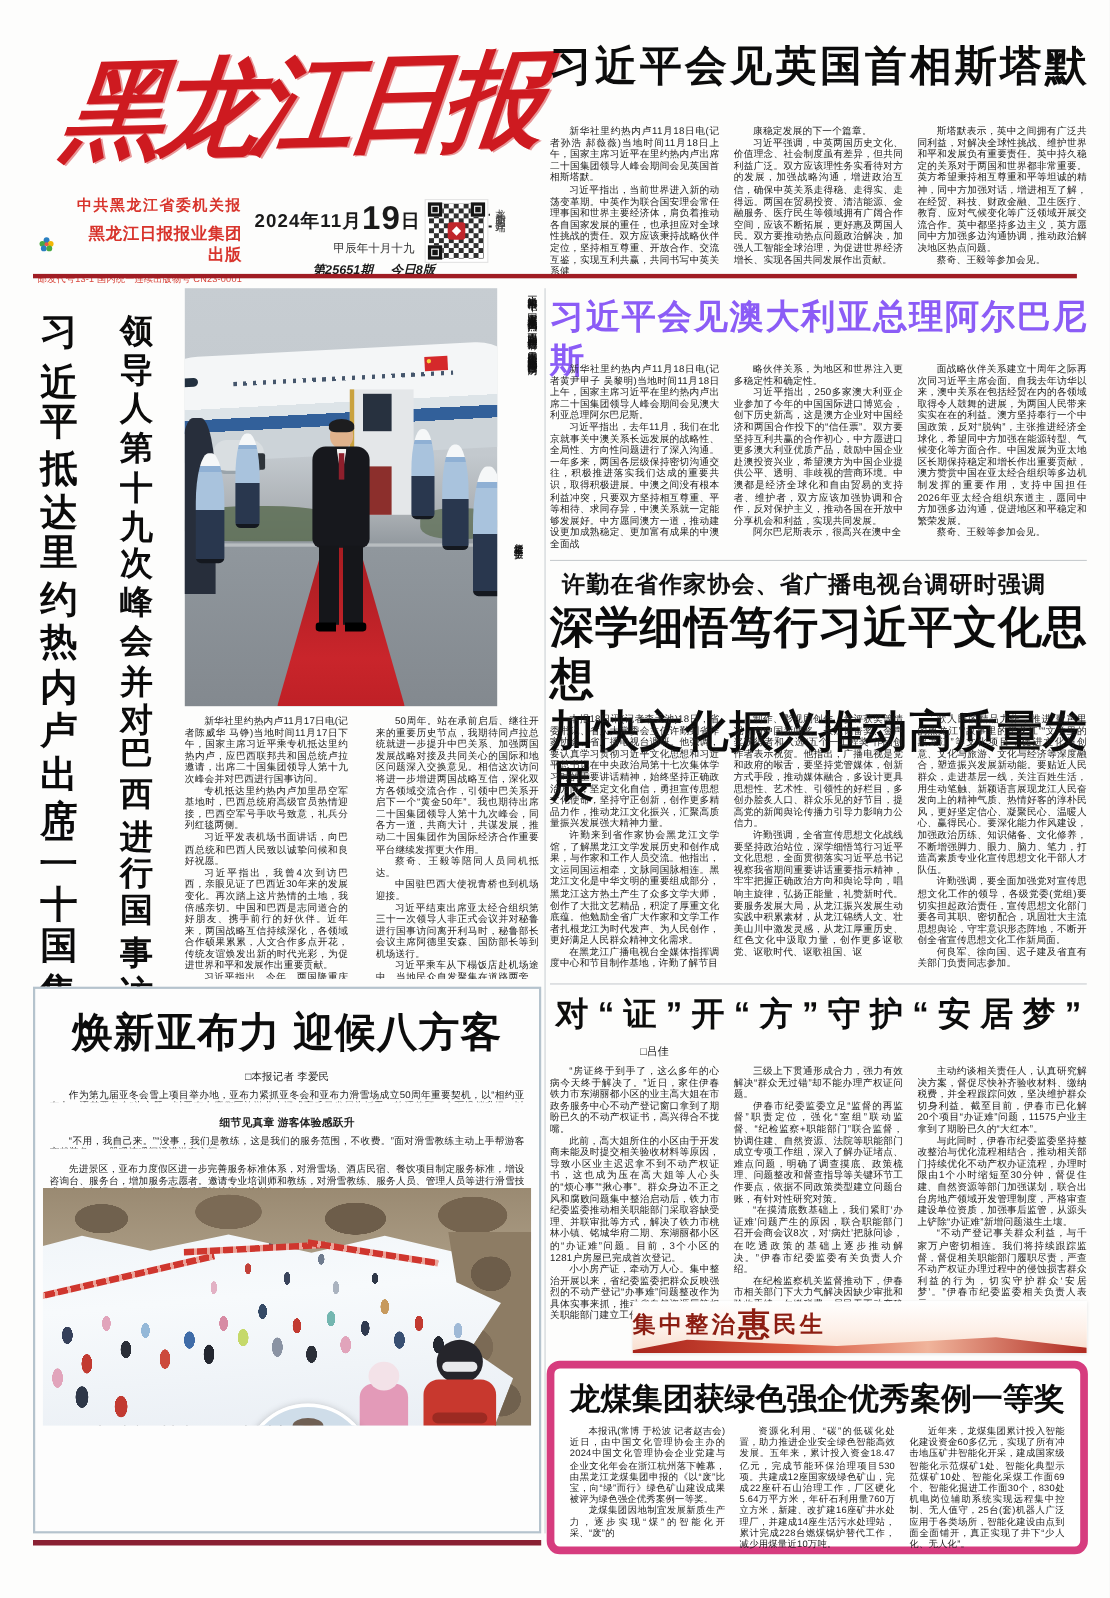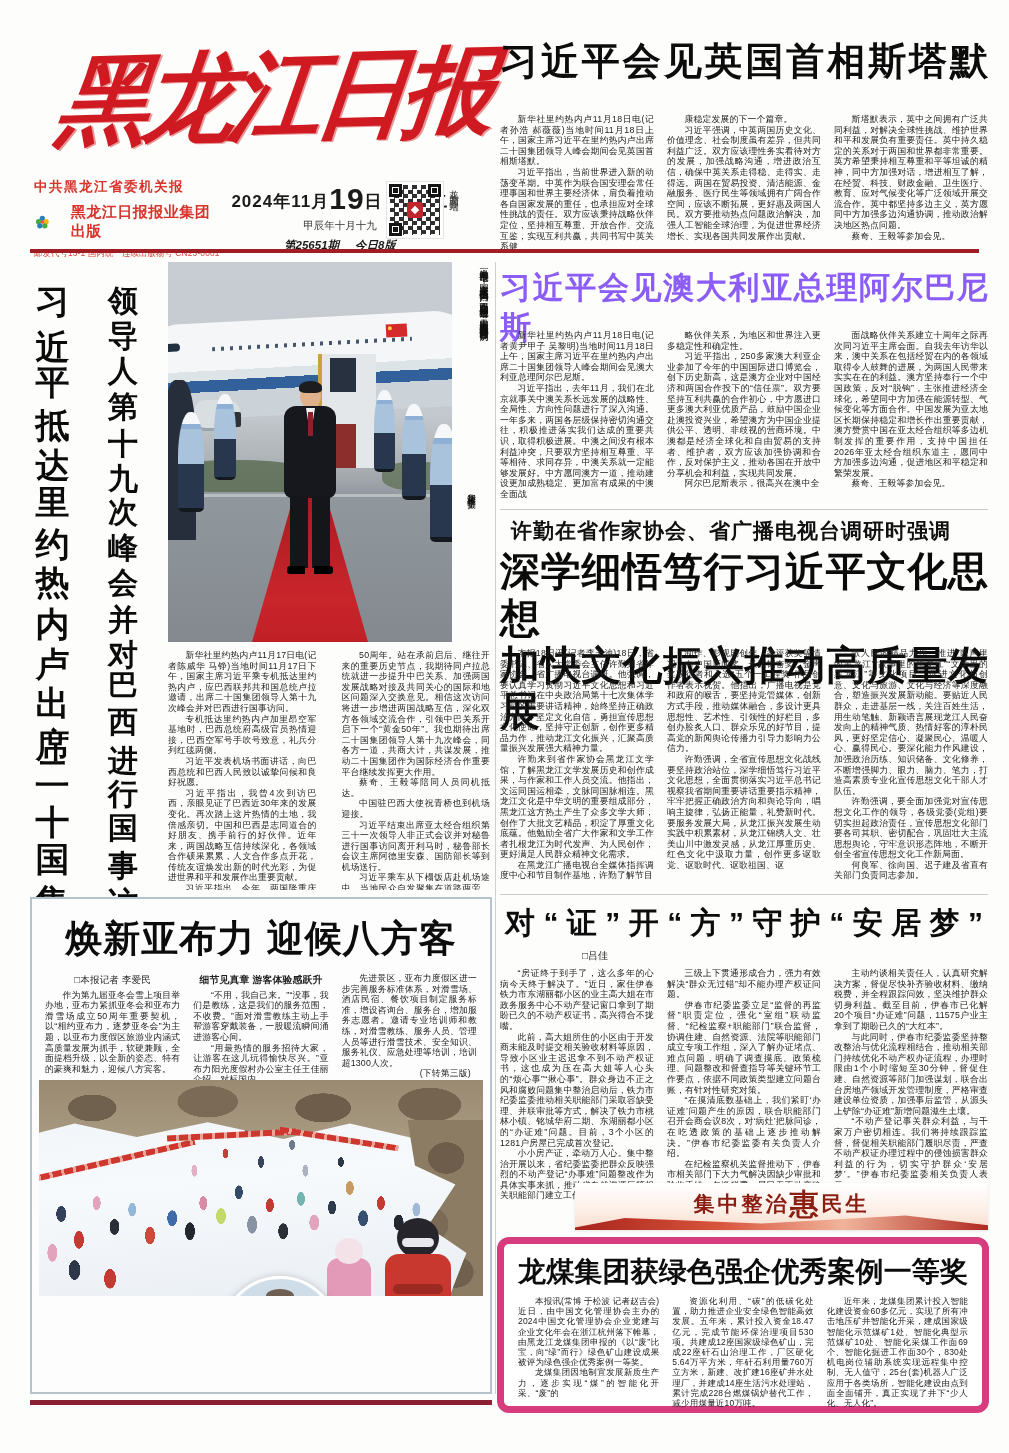--- a/index.html
+++ b/index.html
@@ -4,21 +4,21 @@
 <style>
   html,body{margin:0;padding:0;background:#e9e9e7;}
   .page{position:relative;width:1009px;height:1453px;margin:0 auto;background:#fdfdfc;overflow:hidden;
         font-family:"Liberation Sans","DejaVu Sans",sans-serif;color:#1c1c1c;}
   .abs{position:absolute;}
   
   .masthead-title{left:58px;top:26px;width:410px;height:150px;font-size:92px;line-height:150px;white-space:nowrap;
       color:#ce1a20;font-weight:900;font-style:italic;font-family:"DejaVu Serif","Liberation Serif",serif;
       letter-spacing:-6px;transform:skewX(-8deg) rotate(-1.5deg) scaleY(1.06);transform-origin:left center;
       text-shadow:2px 1px 0 rgba(206,26,32,.45);}
-  .mast-left{left:34px;top:178px;width:186px;text-align:left;color:#d8342c;}
+  .mast-left{left:34px;top:178px;width:186px;text-align:right;color:#d8342c;}
   .organ-line{font-size:13.5px;font-weight:700;letter-spacing:1.5px;}
   .pub-row{display:flex;align-items:center;justify-content:center;gap:20px;margin-top:7px;}
   .pub-row span{font-size:15px;font-weight:800;letter-spacing:.5px;}
   .code-line{font-size:8.3px;margin-top:7px;letter-spacing:.2px;color:#d8443a;}
   .date-block{left:222px;top:182px;width:236px;text-align:center;color:#1a1a1a;}
   .date-line{font-size:17px;font-weight:800;letter-spacing:1px;}
   .date-line .big-day{font-size:30px;font-weight:800;vertical-align:-2px;}
   .date-line .weekday{margin-left:12px;}
   .lunar-line{font-size:10.5px;margin-top:3px;color:#333;}
   .issue-line{font-size:11.5px;font-weight:600;margin-top:5px;}
@@ -99,33 +99,33 @@
   .d2{left:500px;top:894px;width:488px;}
   .headline-anju{left:505px;top:903px;width:478px;font-size:30px;font-weight:900;color:#0c0c0c;
       text-align:justify;text-align-last:justify;line-height:1.3;}
   .anju-byline{left:520px;top:949px;width:150px;text-align:center;font-size:10px;color:#222;}
   .anju-body{left:500px;top:968px;width:488px;height:262px;}
   .banner{left:575px;top:1183px;width:413px;height:47px;background:linear-gradient(180deg,#ffffff,#fdf0e8 55%,#f8ddcd);
       box-shadow:0 1px 3px rgba(0,0,0,.10);overflow:hidden;}
   .banner-swoosh{position:absolute;left:0;right:0;bottom:0;height:16px;
       background:linear-gradient(90deg,#a8241c,#d8543b 35%,#f0b49b 65%,#b02a20);
       clip-path:polygon(0 85%,12% 25%,45% 60%,80% 10%,100% 70%,100% 100%,0 100%);}
-  .banner-text{position:absolute;left:0;right:0;top:2px;text-align:center;color:#8c1d12;font-weight:900;
+  .banner-text{position:absolute;left:0;right:0;top:2px;color:#8c1d12;font-weight:900;
       font-size:21px;letter-spacing:3px;}
   .banner-text .big{font-size:29px;vertical-align:-3px;}
   .longmei-box{left:497px;top:1237px;width:492px;height:176px;box-sizing:border-box;border:7px solid #d63c7e;
       border-radius:12px;background:#fff;padding:6px 14px;}
   .longmei-headline{font-size:28px;font-weight:900;color:#0c0c0c;text-align:justify;text-align-last:justify;
       margin-top:4px;line-height:1.25;}
   .longmei-body{height:112px;margin-top:7px;}
   .longmei-body .col{font-size:8.5px;line-height:10.2px;}
   
   .yabuli-box{left:30px;top:897px;width:462px;height:497px;box-sizing:border-box;border:2px solid #b5c3cd;background:#fdfdfd;}
   .yabuli-headline{margin-top:15px;font-size:37px;font-weight:900;color:#0c0c0c;text-align:center;letter-spacing:1px;}
-  .yabuli-body{margin:9px 13px 0 13px;height:113px;}
+  .yabuli-body{margin:9px 13px 0 13px;height:113px;flex-direction:column;}
   .ski-photo{position:absolute;left:7px;top:181px;width:444px;height:216px;overflow:hidden;
       background:
         radial-gradient(5px 8px at 5% 62%,#35405a 96%,transparent 100%),
         radial-gradient(5px 9px at 9% 74%,#c23a31 96%,transparent 100%),
         radial-gradient(4px 7px at 13% 57%,#e1a4bb 96%,transparent 100%),
         radial-gradient(5px 8px at 17% 68%,#2b2f38 96%,transparent 100%),
         radial-gradient(4px 7px at 21% 60%,#94b8d8 96%,transparent 100%),
         radial-gradient(5px 9px at 25% 72%,#cc4a3c 96%,transparent 100%),
         radial-gradient(5px 8px at 30% 64%,#3f6ca8 96%,transparent 100%),
         radial-gradient(5px 9px at 34% 70%,#232730 96%,transparent 100%),

